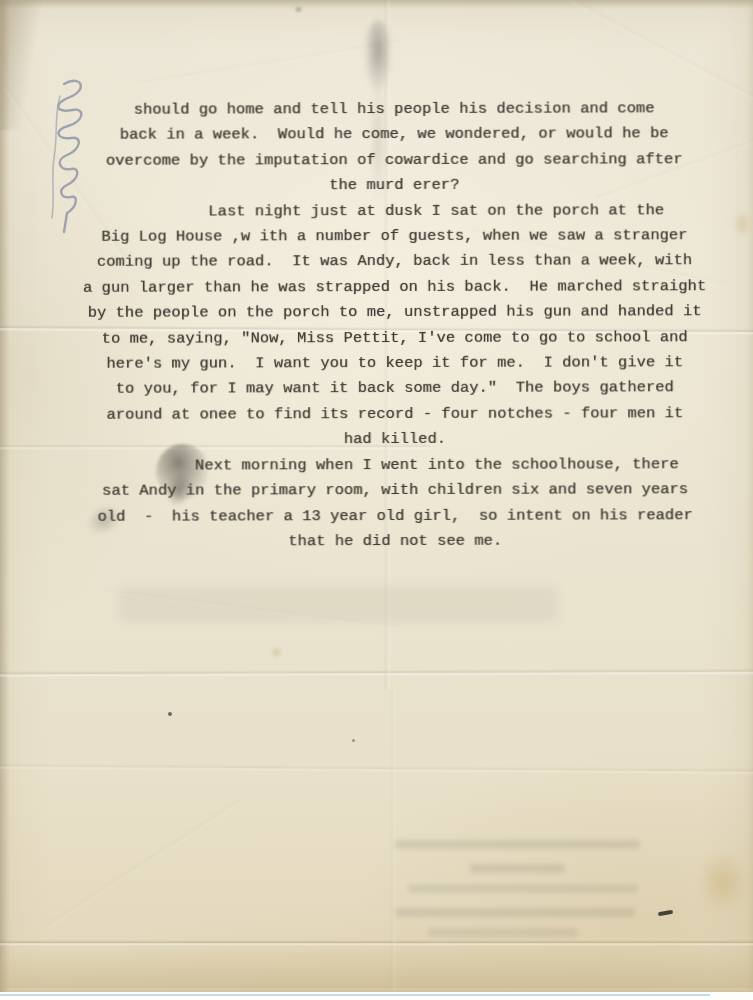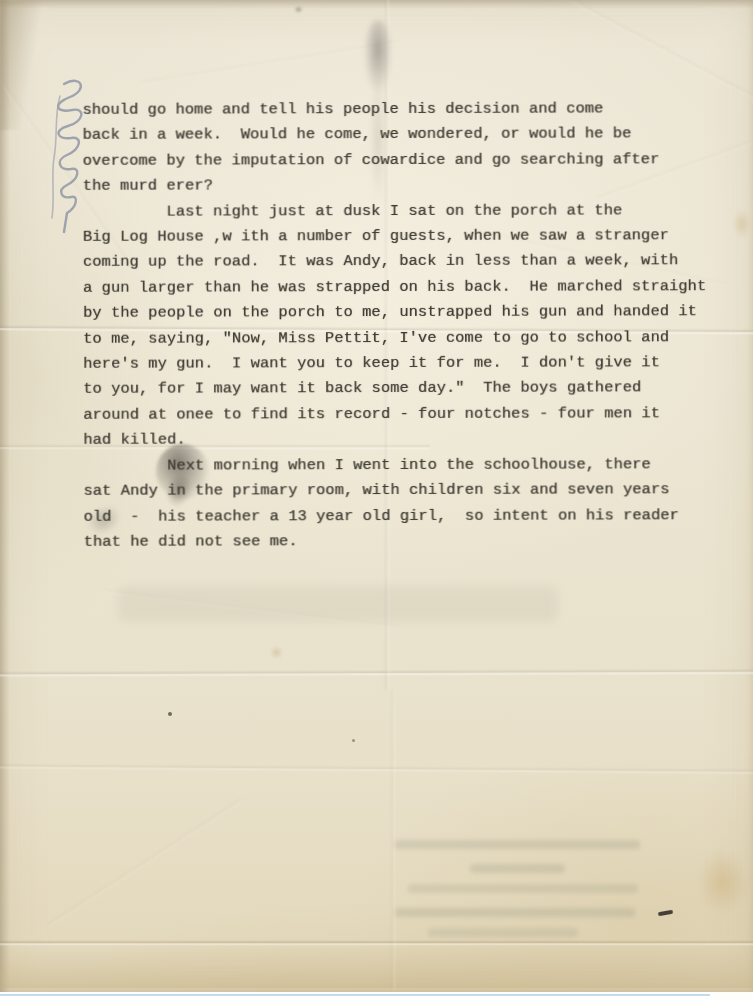--- a/index.html
+++ b/index.html
@@ -1,21 +1,21 @@
 <!DOCTYPE html>
 <html><head>
 <meta charset="utf-8">
 <style>
   html,body{margin:0;padding:0;}
   body{
     width:753px;height:1000px;overflow:hidden;
     background:#fdfdfc;
     font-family:"Liberation Sans",sans-serif;
   }
-  .scan{position:relative;width:710px;height:1000px;background:linear-gradient(180deg,#f7f7f5 0%,#ffffff 100%);}
+  .scan{position:relative;width:710px;height:1000px;background:linear-gradient(180deg,#f7f7f5 0%,#ffffff 100%);text-align:center;}
 
   
   .paper{
     position:absolute;left:0;top:0;width:753px;height:992px;
     clip-path:polygon(0 0,753 0,753 987,520 983,340 981,333 990,321 990,317 980,140 984,45 987,0 979);
     background:
       radial-gradient(ellipse 420px 260px at 86% 93%, rgba(199,176,122,0.22), transparent 70%),
       radial-gradient(ellipse 600px 220px at 50% 104%, rgba(205,185,135,0.30), transparent 60%),
       radial-gradient(ellipse 260px 420px at 4% 38%, rgba(206,192,156,0.22), transparent 60%),
       radial-gradient(ellipse 520px 420px at 52% 28%, rgba(249,245,230,0.55), transparent 75%),

